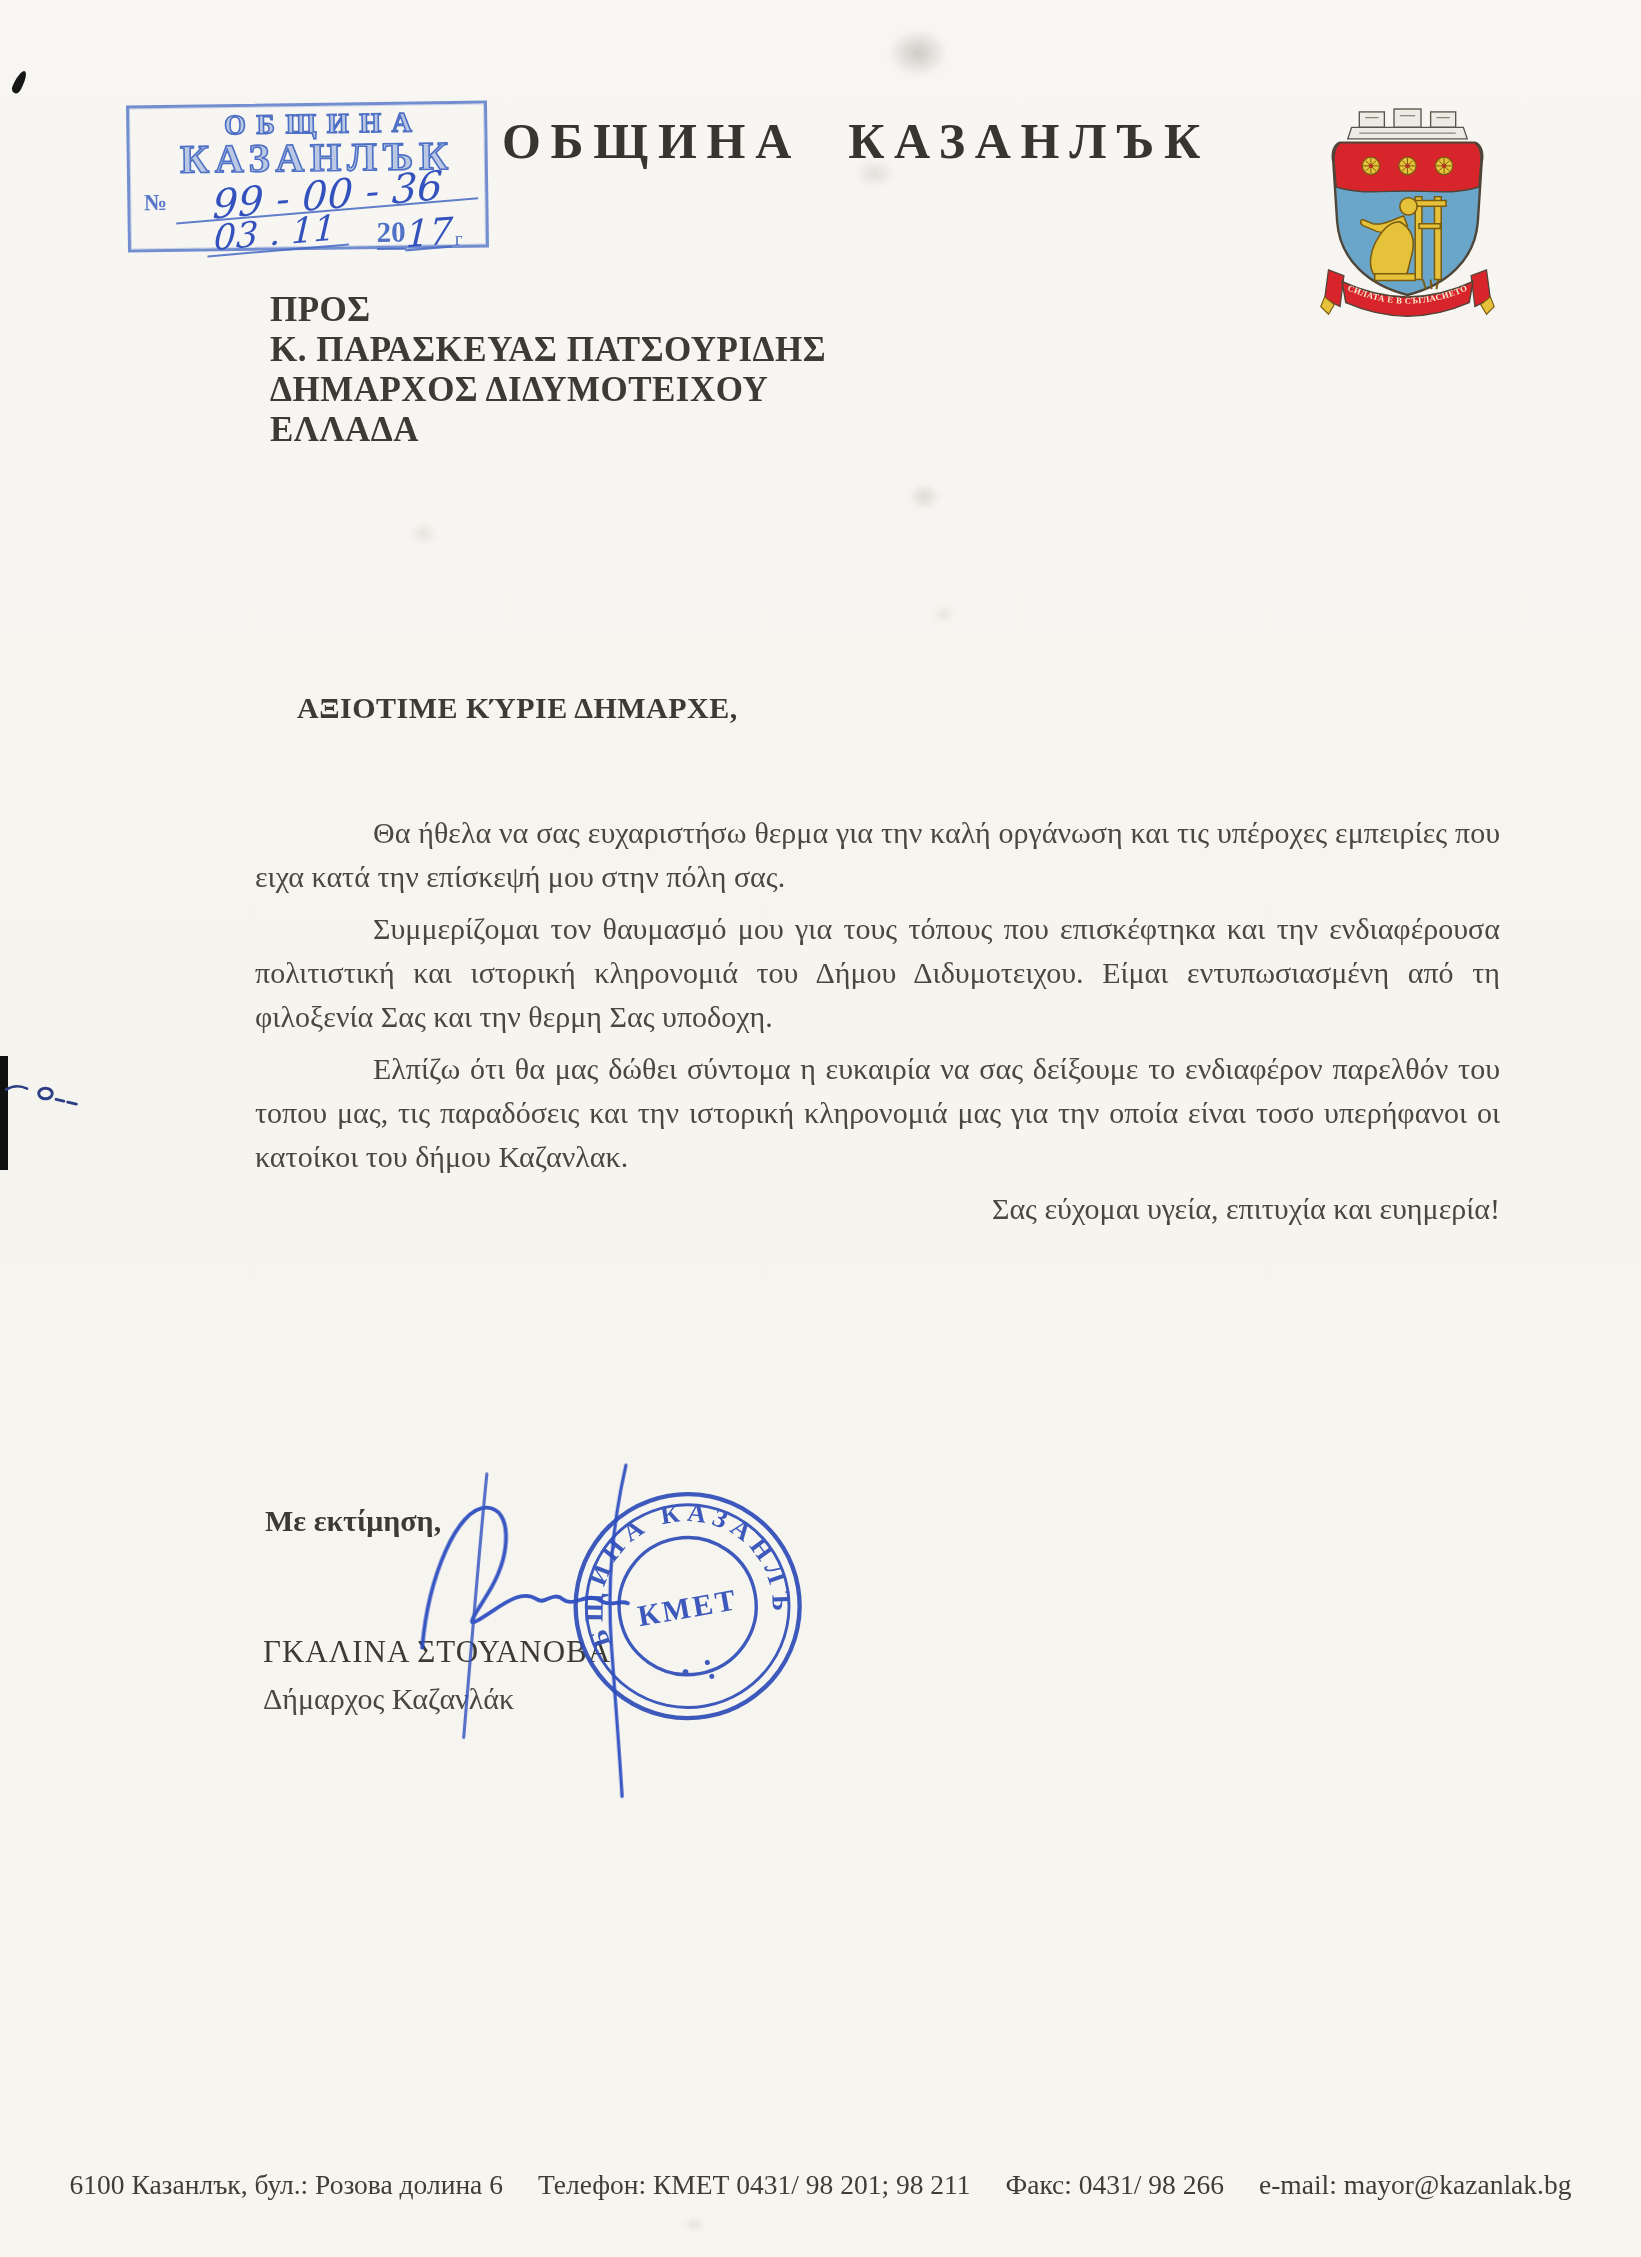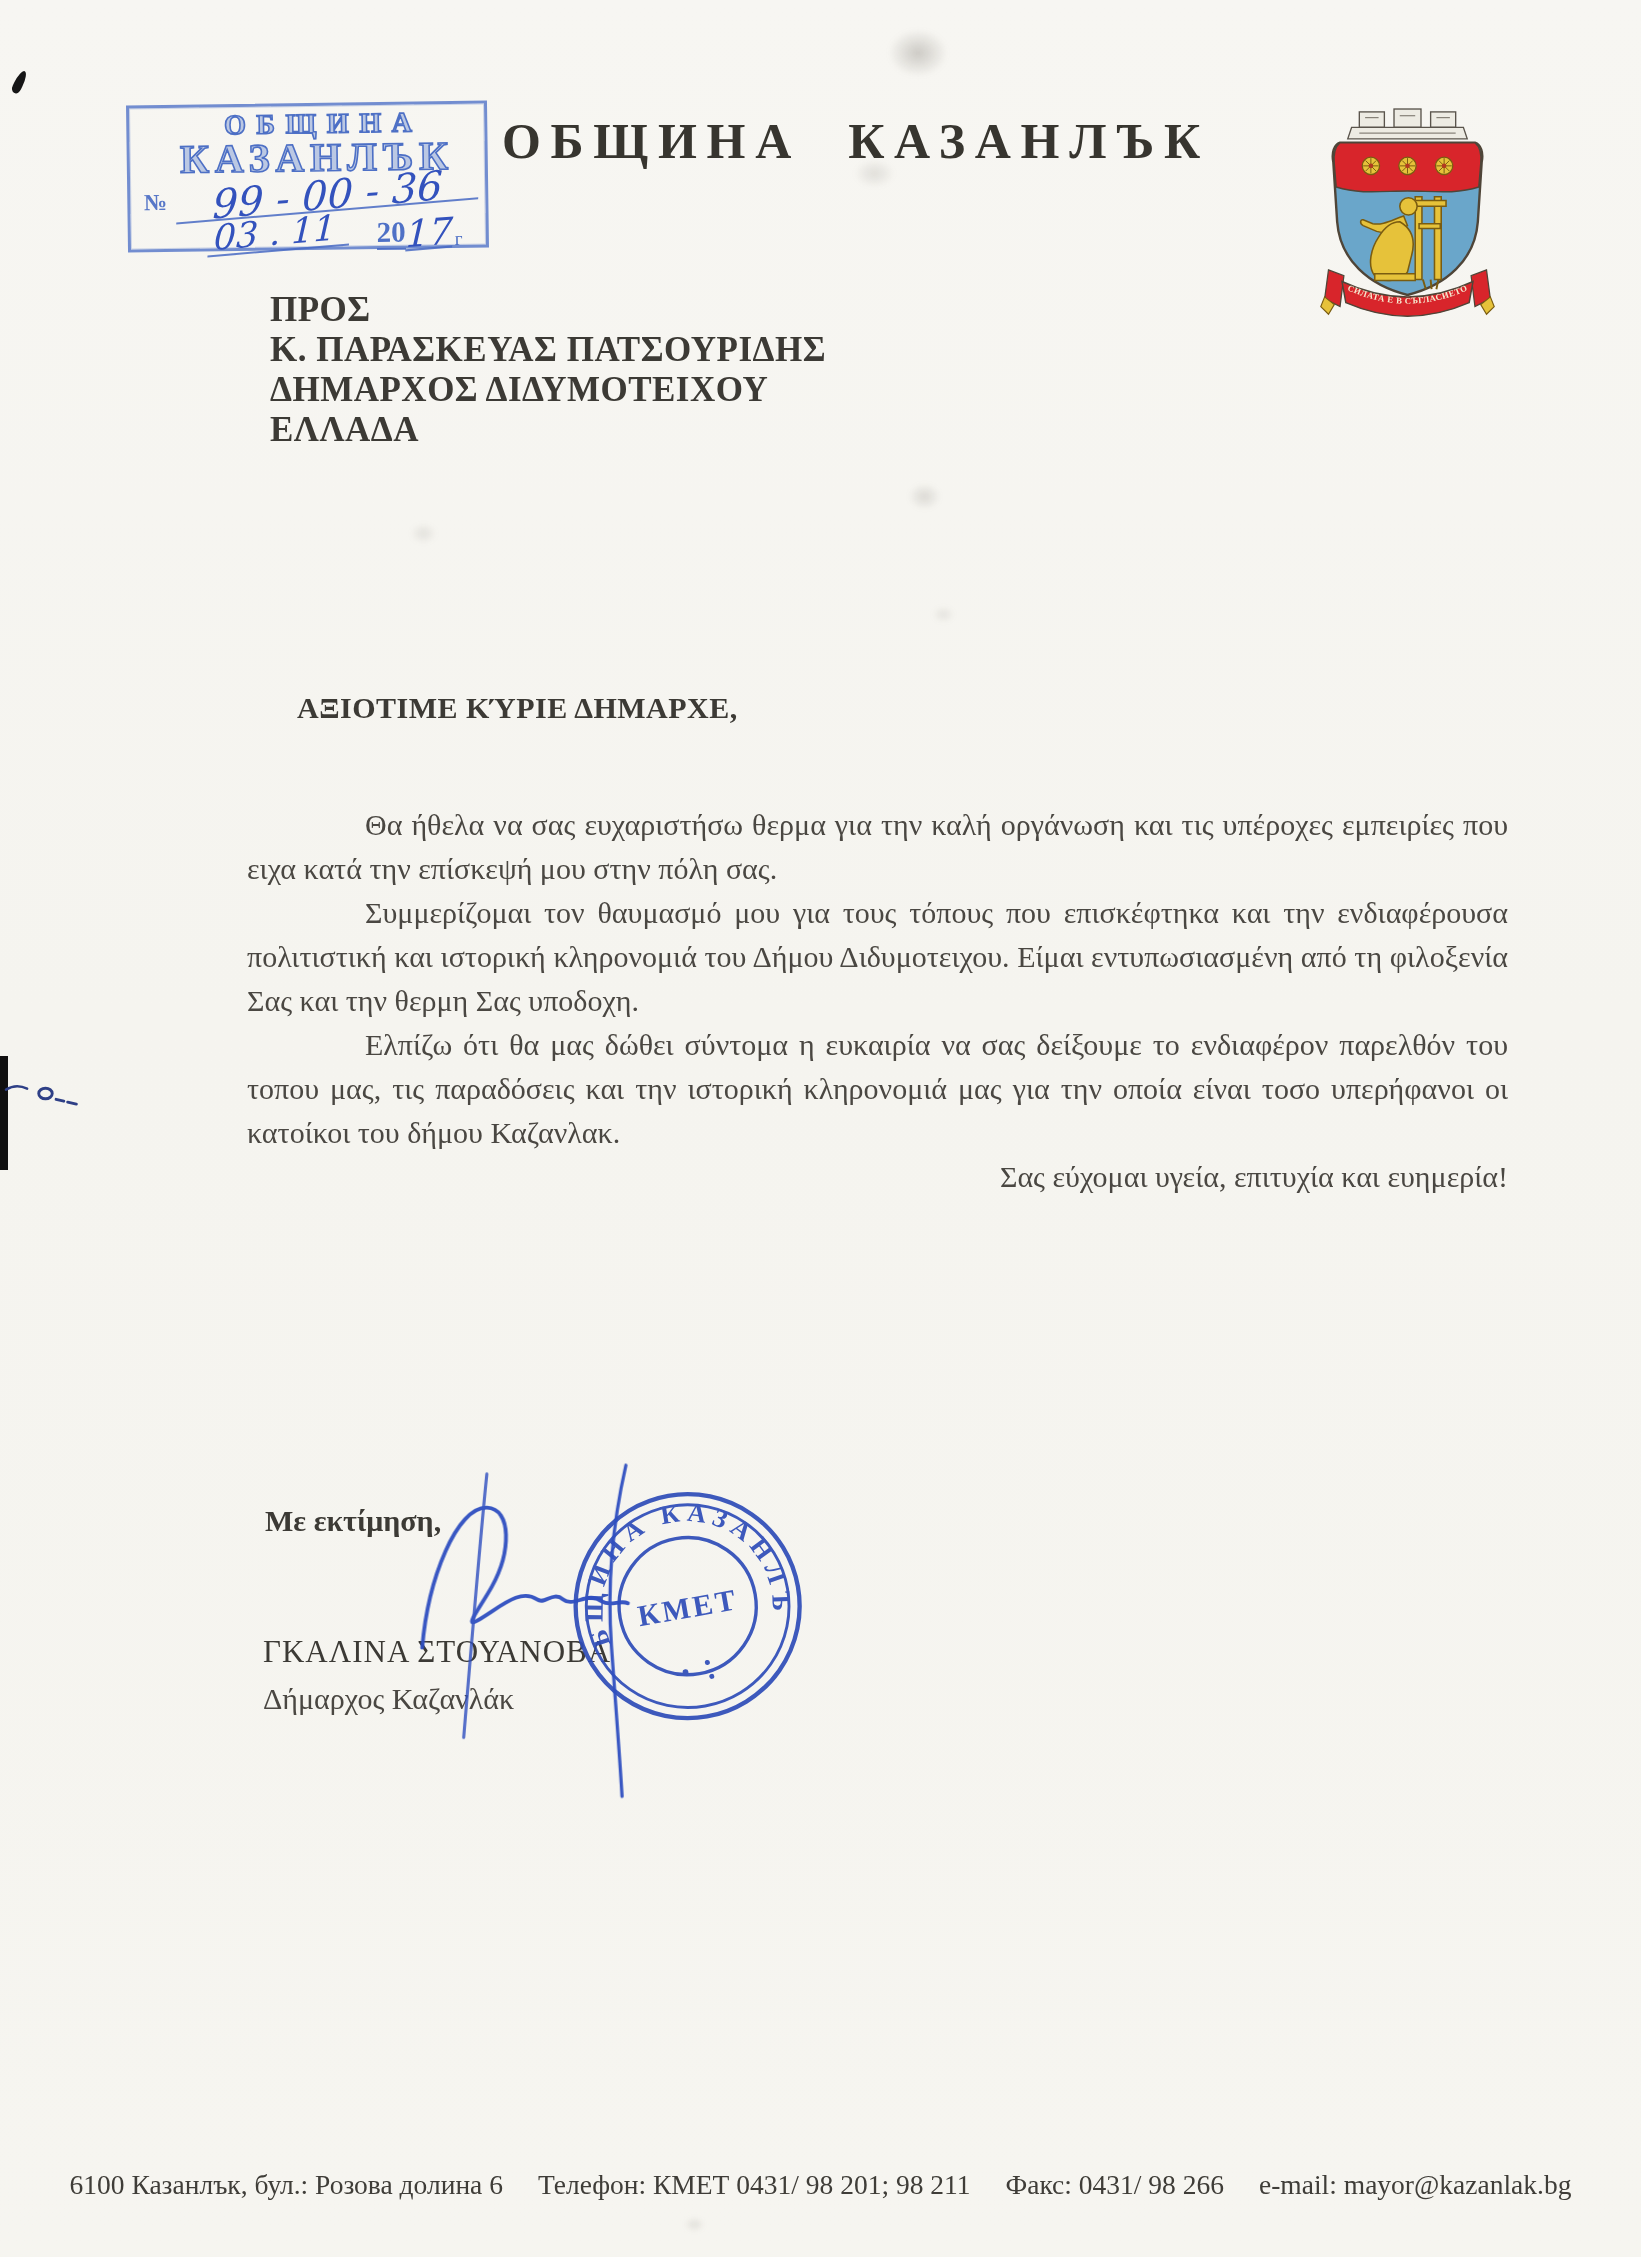--- a/index.html
+++ b/index.html
@@ -45,21 +45,21 @@
   .stamp-date-suffix{font-size:19.3px;color:rgba(70,105,195,.95);line-height:21px;margin-left:1.9px;}
   .doc-title{
     position:absolute;left:502px;top:112px;width:676px;
     font-size:50px;font-weight:bold;letter-spacing:9.7px;word-spacing:25px;
     color:#37352f;white-space:nowrap;
   }
   
   .recipient{position:absolute;left:270px;top:290px;font-size:35px;font-weight:bold;line-height:40px;color:#3c3a35;letter-spacing:0.5px;}
   .salutation{position:absolute;left:270px;top:691px;font-size:30px;font-weight:bold;color:#3c3a35;letter-spacing:0.5px;margin-left:27px;}
   .body-text{position:absolute;left:247px;top:803px;width:1261px;font-size:30px;line-height:44px;color:#4a4742;}
-  .body-text p{margin:0;text-indent:118px;text-align:justify;}
+  .body-text p{margin:8px;text-indent:118px;text-align:justify;}
   .body-text p.no-justify{text-align:right;}
   
   .valediction{position:absolute;left:265px;top:1504px;font-size:30px;font-weight:bold;color:#3c3a35;}
   .signer-name{position:absolute;left:263px;top:1634px;font-size:31px;font-weight:normal;color:#3c3a35;letter-spacing:1px;}
   .signer-title{position:absolute;left:263px;top:1682px;font-size:30px;color:#4a4742;}
   .sign-seal-svg{position:absolute;left:367px;top:1443px;}
   
   .footer{
     position:absolute;left:0;top:2169px;width:1641px;
     display:flex;justify-content:center;gap:35px;

